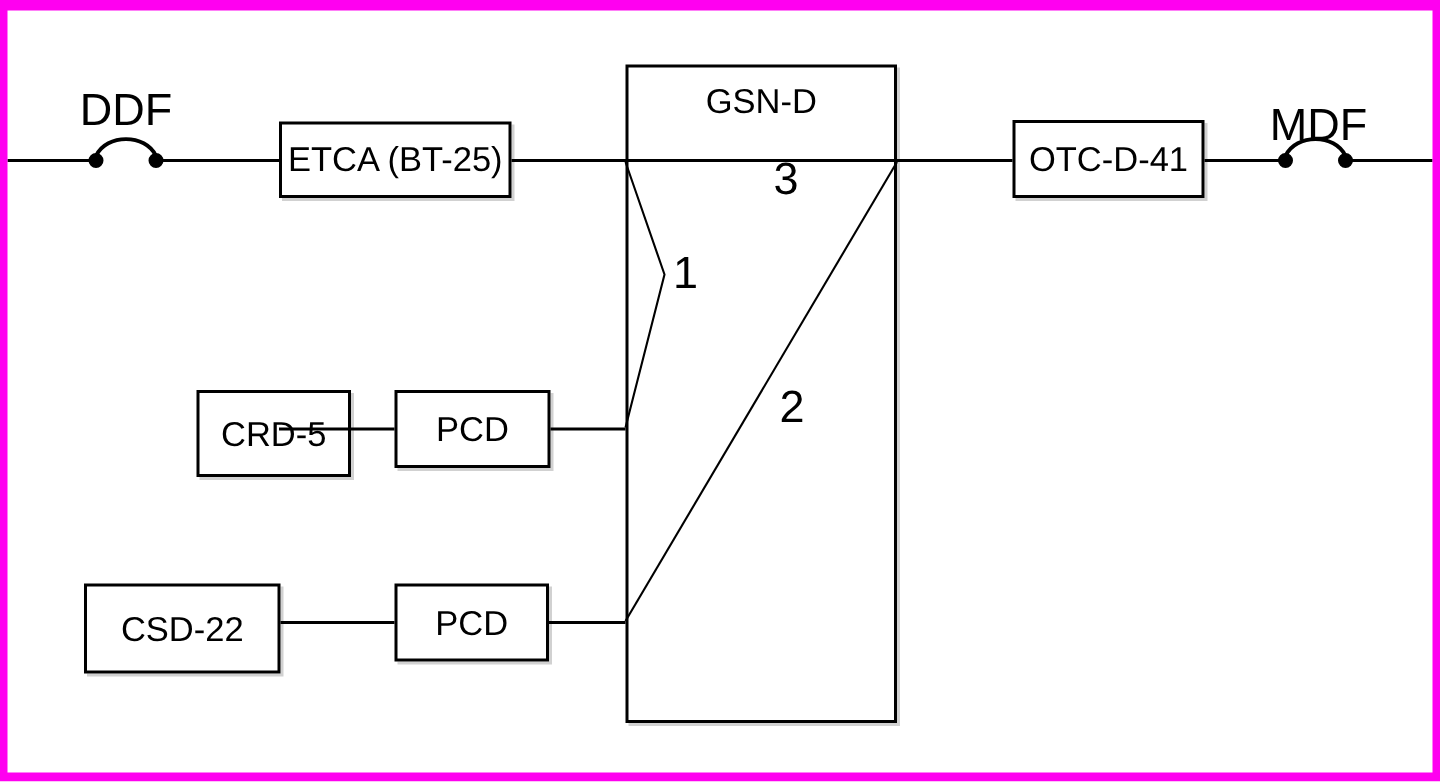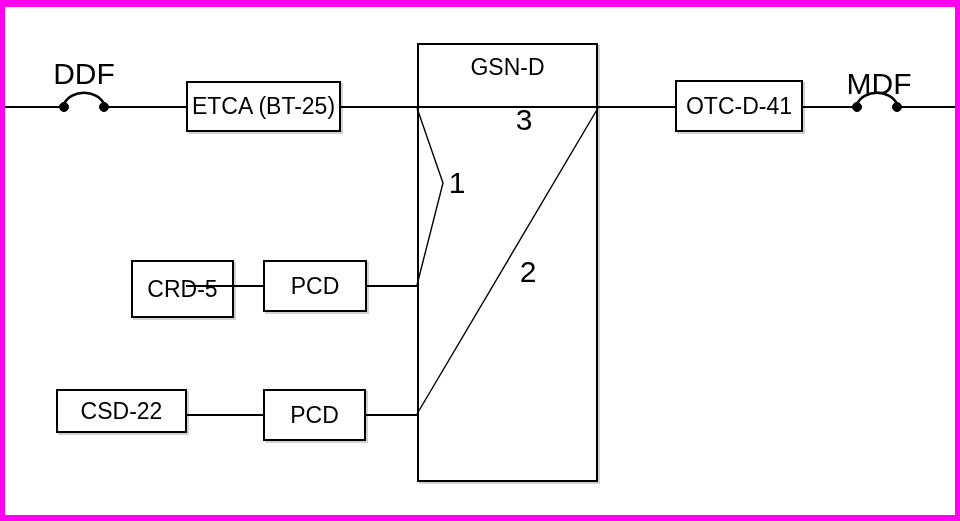--- a/index.html
+++ b/index.html
@@ -53,21 +53,21 @@
     line-height: 1;
     white-space: nowrap;
     z-index: 3;
   }
   
   #etca-box  { left: 186px; top:  81px; width: 155px; height: 51px; }
   #gsnd-box  { left: 417px; top:  43px; width: 181px; height: 439px; }
   #otc-box   { left: 675px; top:  80px; width: 128px; height: 52px; }
   #crd5-box  { left:  83px; top: 260px; width: 103px; height: 58px; margin-left: 48px; }
   #pcd1-box  { left: 263px; top: 260px; width: 104px; height: 52px; }
-  #csd22-box { left:  56px; top: 389px; width: 131px; height: 44px; }
+  #csd22-box { left:  56px; top: 389px; width: 131px; height: 60px; }
   #pcd2-box  { left: 263px; top: 389px; width: 103px; height: 52px; }
   
   #ddf-label   { left:  84px; top:  74px; }
   #mdf-label   { left: 879px; top:  84px; }
   #label-1     { left: 457px; top: 183px; }
   #label-2     { left: 528px; top: 272px; }
   #label-3     { left: 524px; top: 120px; }
 </style>
 </head>
 <body>

